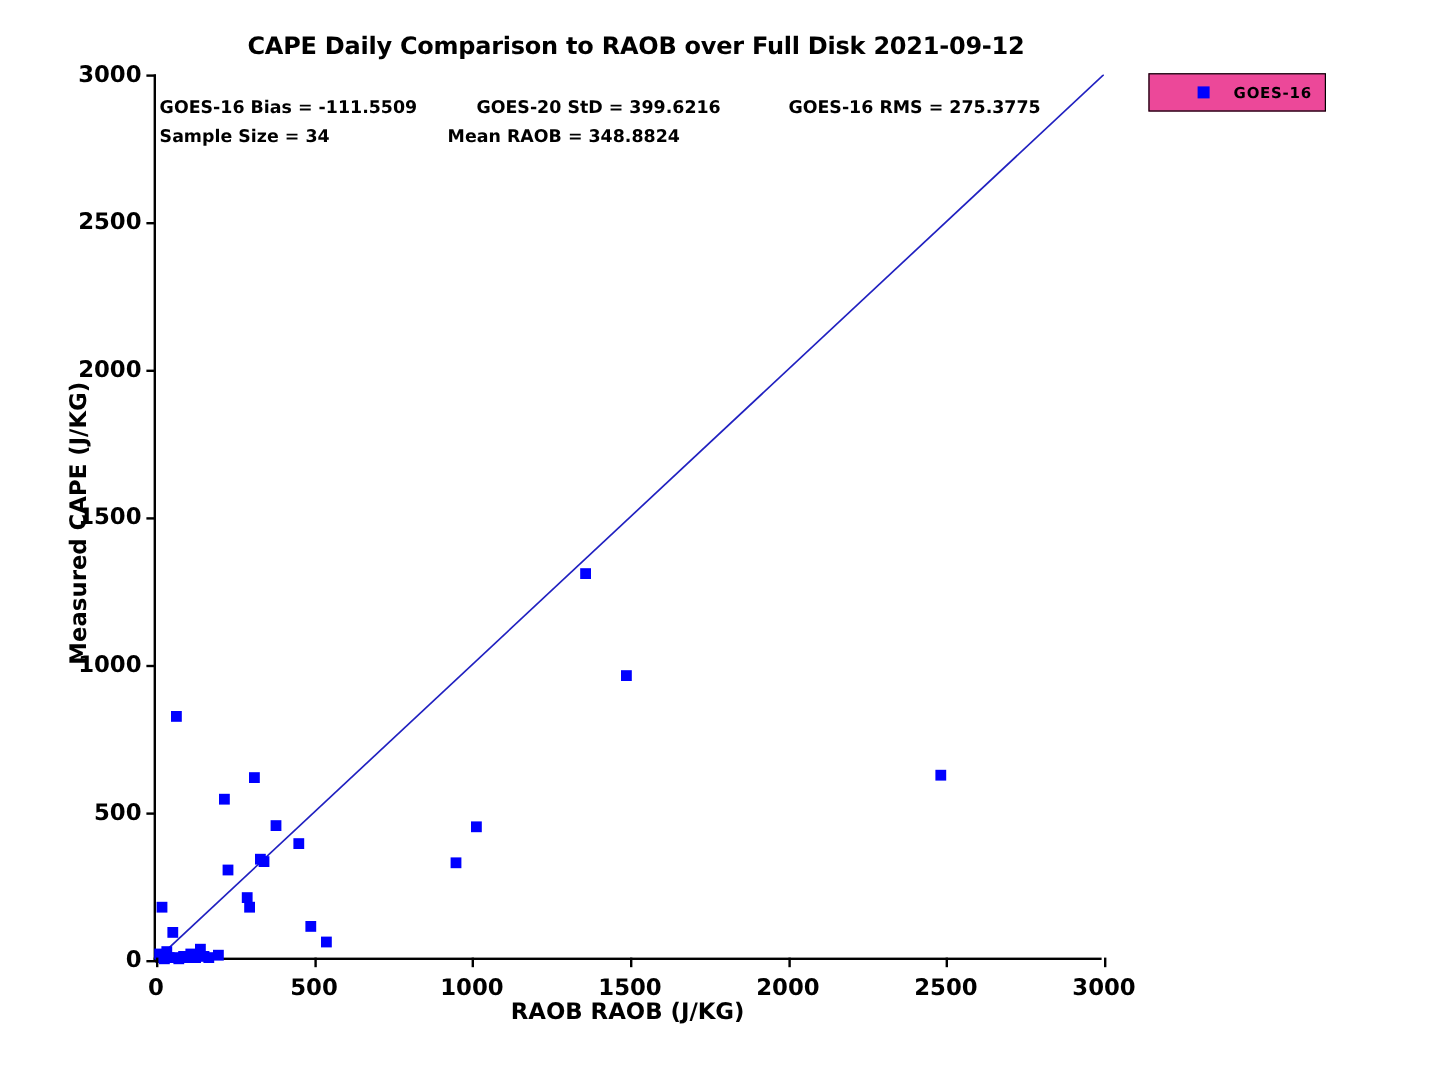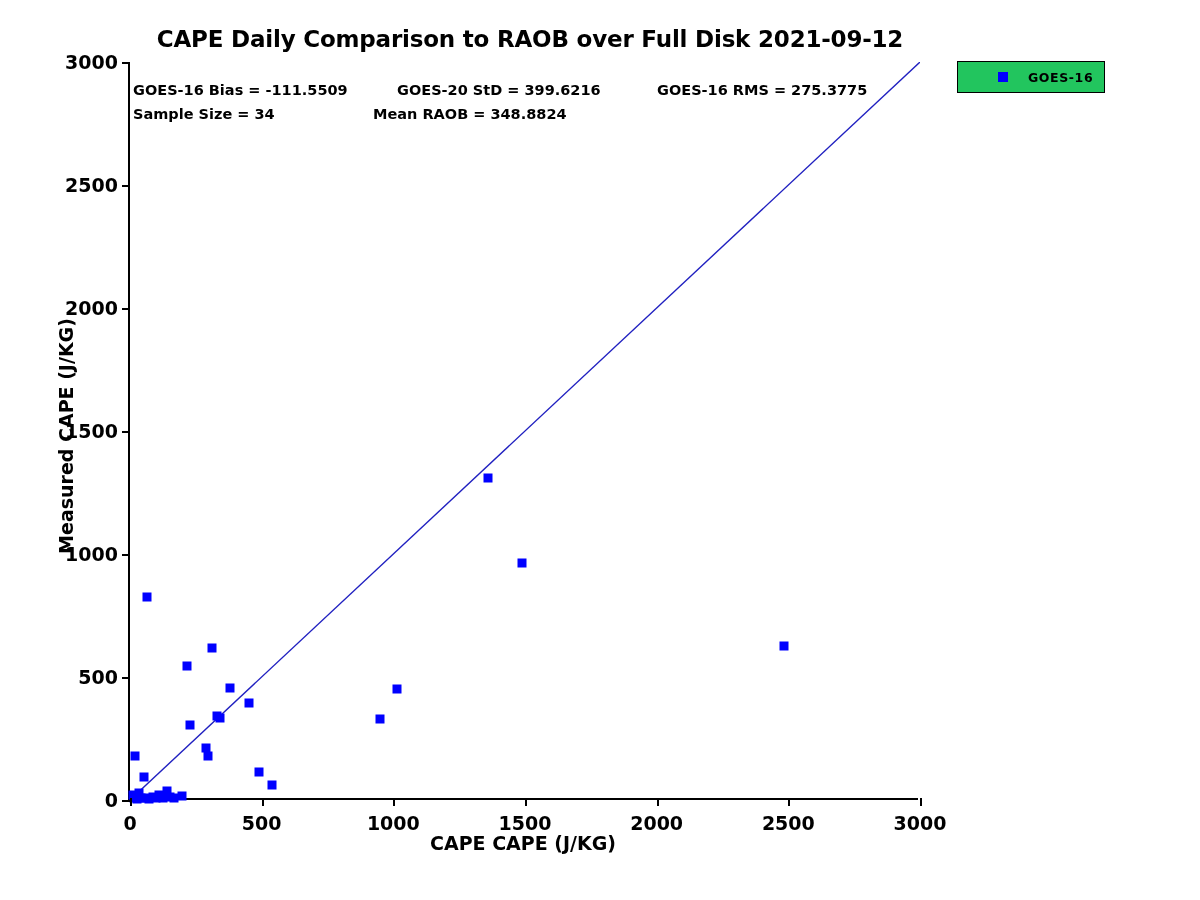--- a/index.html
+++ b/index.html
@@ -22,21 +22,21 @@
     height: 900px;
   }
 
   
   #chart-title {
     position: absolute;
     left: 0;
     top: 26px;
     width: 1060px;
     text-align: center;
-    font-size: 23px;
+    font-size: 20px;
     font-weight: bold;
     color: #000000;
     letter-spacing: -0.2px;
     white-space: nowrap;
     font-family: "DejaVu Sans", sans-serif;
   }
 
   
   #plot-area {
     position: absolute;
@@ -138,21 +138,21 @@
     transform: translate(-50%, -50%);
   }
 
   
   #legend {
     position: absolute;
     left: 957px;
     top: 61px;
     width: 148px;
     height: 32px;
-    background: #22c55e;
+    background: #ec4899;
     border: 1px solid #000000;
     box-sizing: border-box;
   }
   #legend-marker {
     position: absolute;
     left: 40px;
     top: 50%;
     width: 10px;
     height: 10px;
     margin-top: -5px;
@@ -242,21 +242,21 @@
       <div class="xtick-mark" style="left: 395px;"></div>
       <div class="xtick-label" style="left: 395px;">1500</div>
       <div class="xtick-mark" style="left: 526.667px;"></div>
       <div class="xtick-label" style="left: 526.667px;">2000</div>
       <div class="xtick-mark" style="left: 658.333px;"></div>
       <div class="xtick-label" style="left: 658.333px;">2500</div>
       <div class="xtick-mark" style="left: 790px;"></div>
       <div class="xtick-label" style="left: 790px;">3000</div>
     </div>
 
-  <div id="xlabel">CAPE CAPE (J/KG)</div>
+  <div id="xlabel">RAOB RAOB (J/KG)</div>
 
   <div id="ylabel">Measured CAPE (J/KG)</div>
 
   <div id="legend">
     <div id="legend-marker"></div>
     <div id="legend-label">GOES-16</div>
   </div>
 
 <div class="annot" style="left: 133px; top: 82px;">GOES-16 Bias = -111.5509</div>
     <div class="annot" style="left: 397px; top: 82px;">GOES-20 StD = 399.6216</div>

